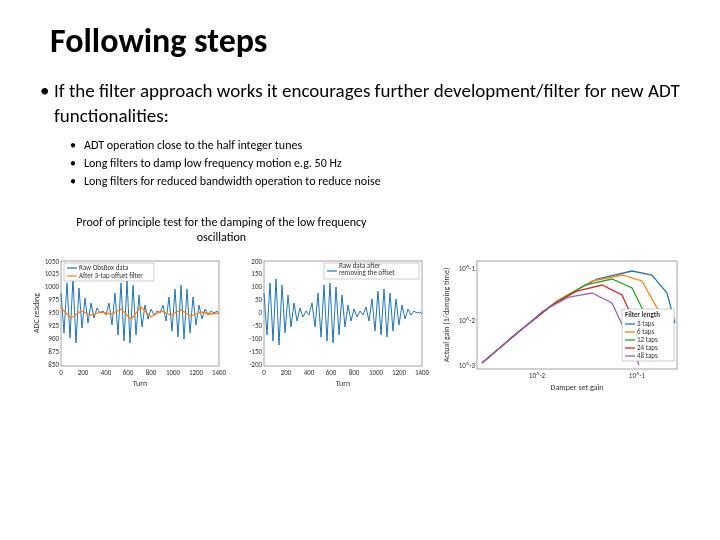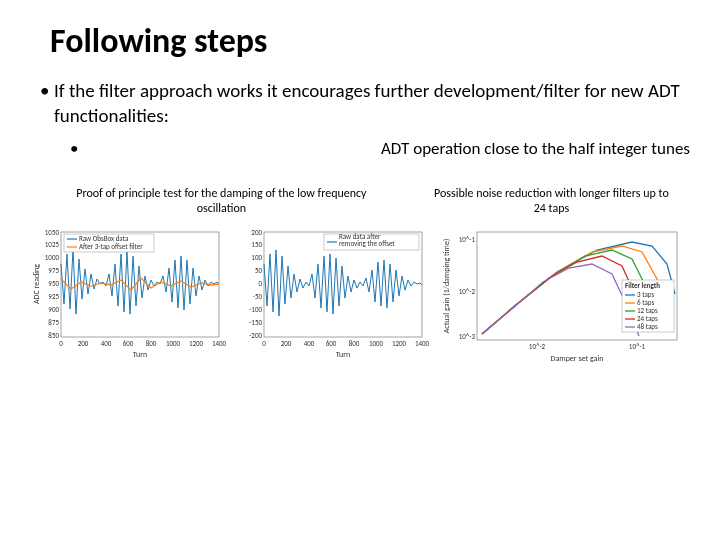--- a/index.html
+++ b/index.html
@@ -30,26 +30,25 @@
     content: "•";
     position: absolute;
     left: 0;
     top: 0;
   }
   .sub-list {
     margin-left: 40px;
     list-style: none;
   }
   .sub-list li {
-    font-size: 17px;
+    font-size: 12px;
     line-height: 1.3;
     margin-bottom: 2px;
     padding-left: 14px;
     position: relative;
-    text-align: right;
   }
   .sub-list li::before {
     content: "•";
     position: absolute;
     left: 0;
     top: 0;
   }
   .captions {
     display: flex;
     margin-top: 26px;
@@ -77,25 +76,26 @@
 </style>
 </head>
 <body>
 
 <div class="title">Following steps</div>
 
 <div class="main-bullet">If the filter approach works it encourages further development/filter for new ADT functionalities:</div>
 
 <ul class="sub-list">
   <li>ADT operation close to the half integer tunes</li>
+  <li>Long filters to damp low frequency motion e.g. 50 Hz</li>
+  <li>Long filters for reduced bandwidth operation to reduce noise</li>
 </ul>
 
 <div class="captions">
   <div class="cap-left">Proof of principle test for the damping of the low frequency oscillation</div>
-  <div class="cap-right">Possible noise reduction with longer filters up to 24 taps</div>
 </div>
 
 <div class="charts-row">
 
   <div class="chart">
     <svg width="195" height="135" viewBox="0 0 195 135">
       <rect x="30" y="8" width="158" height="105" fill="none" stroke="#666" stroke-width="0.6"></rect>
 
       <g class="tick" text-anchor="end">
         <text x="28" y="114">850</text>

